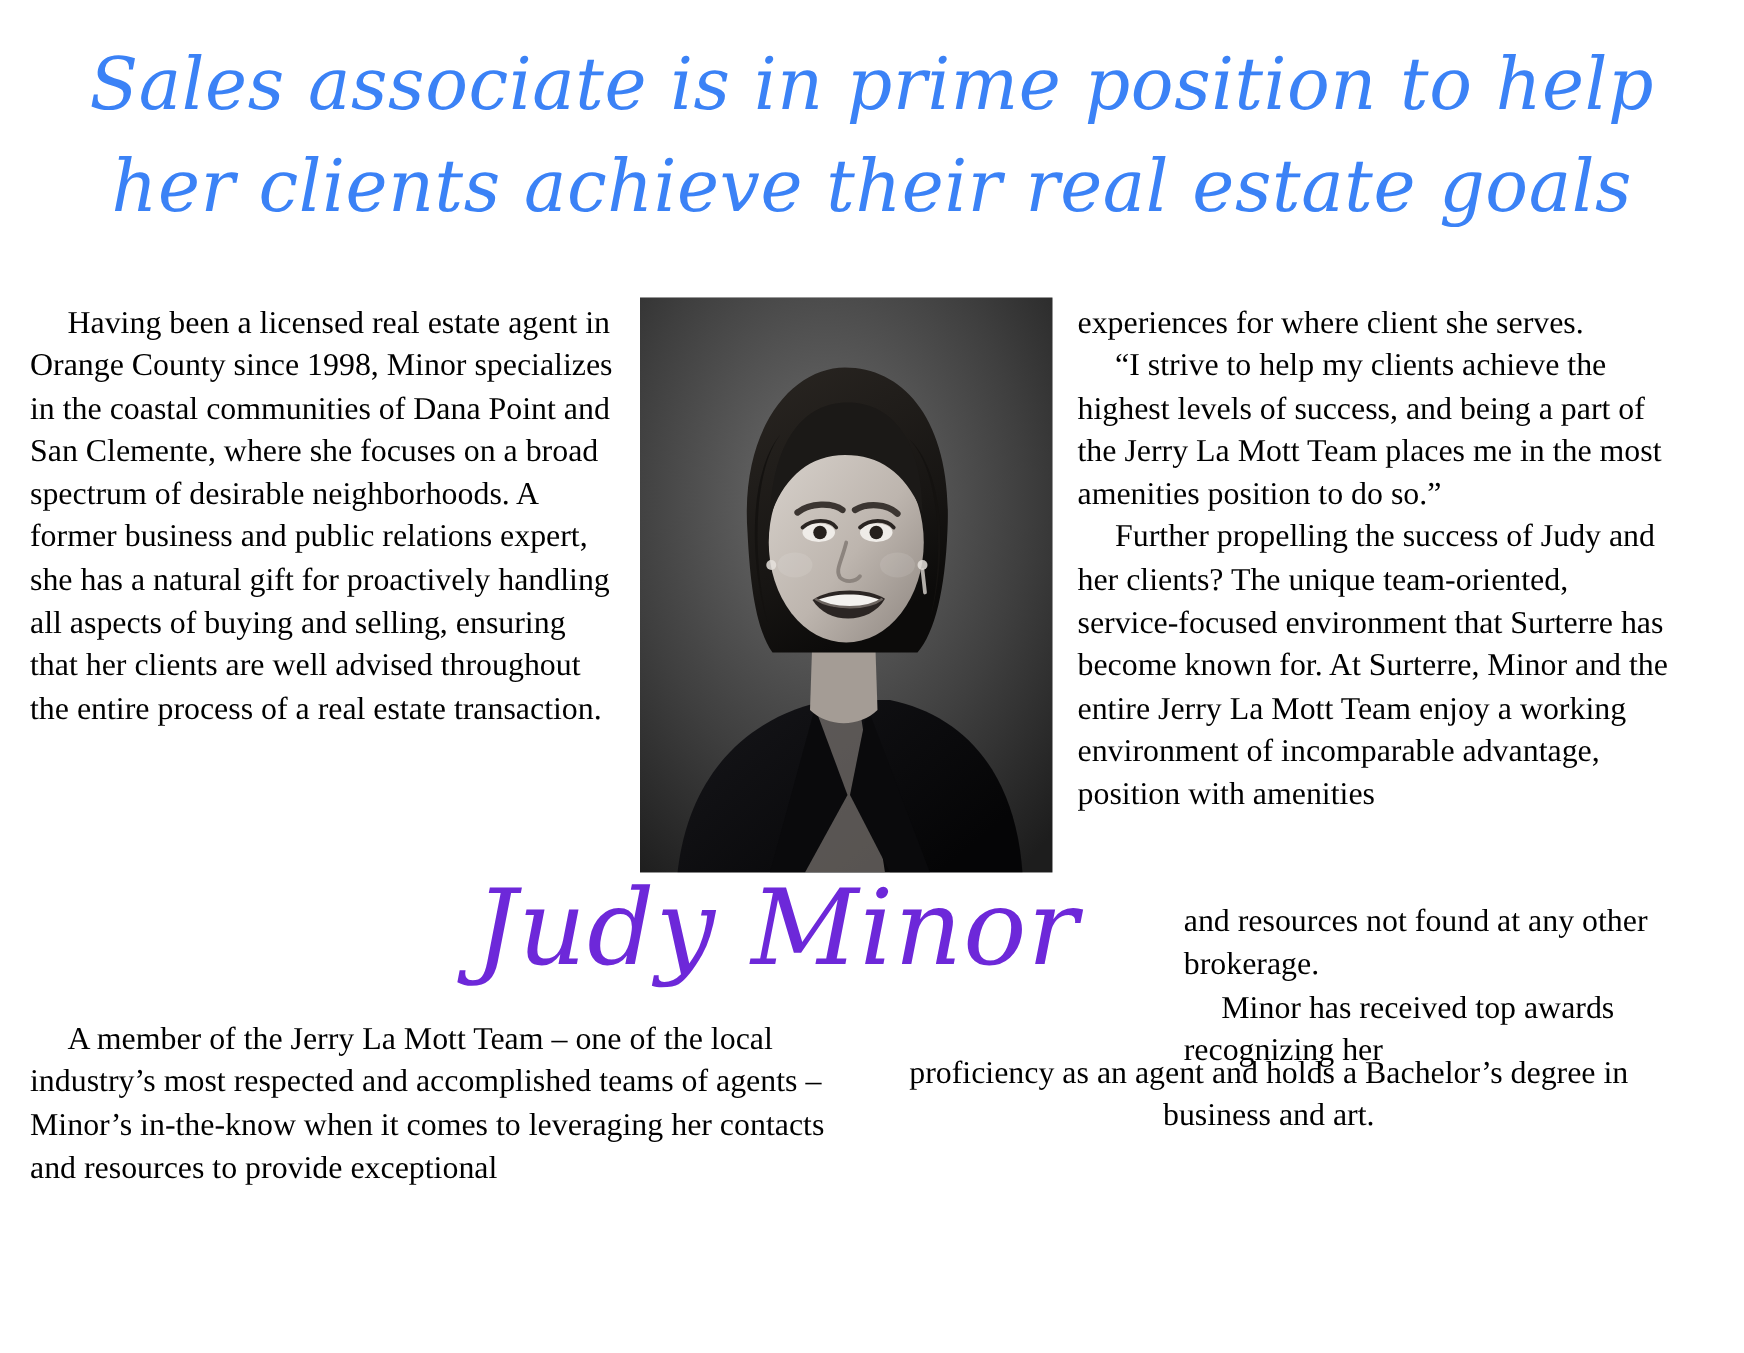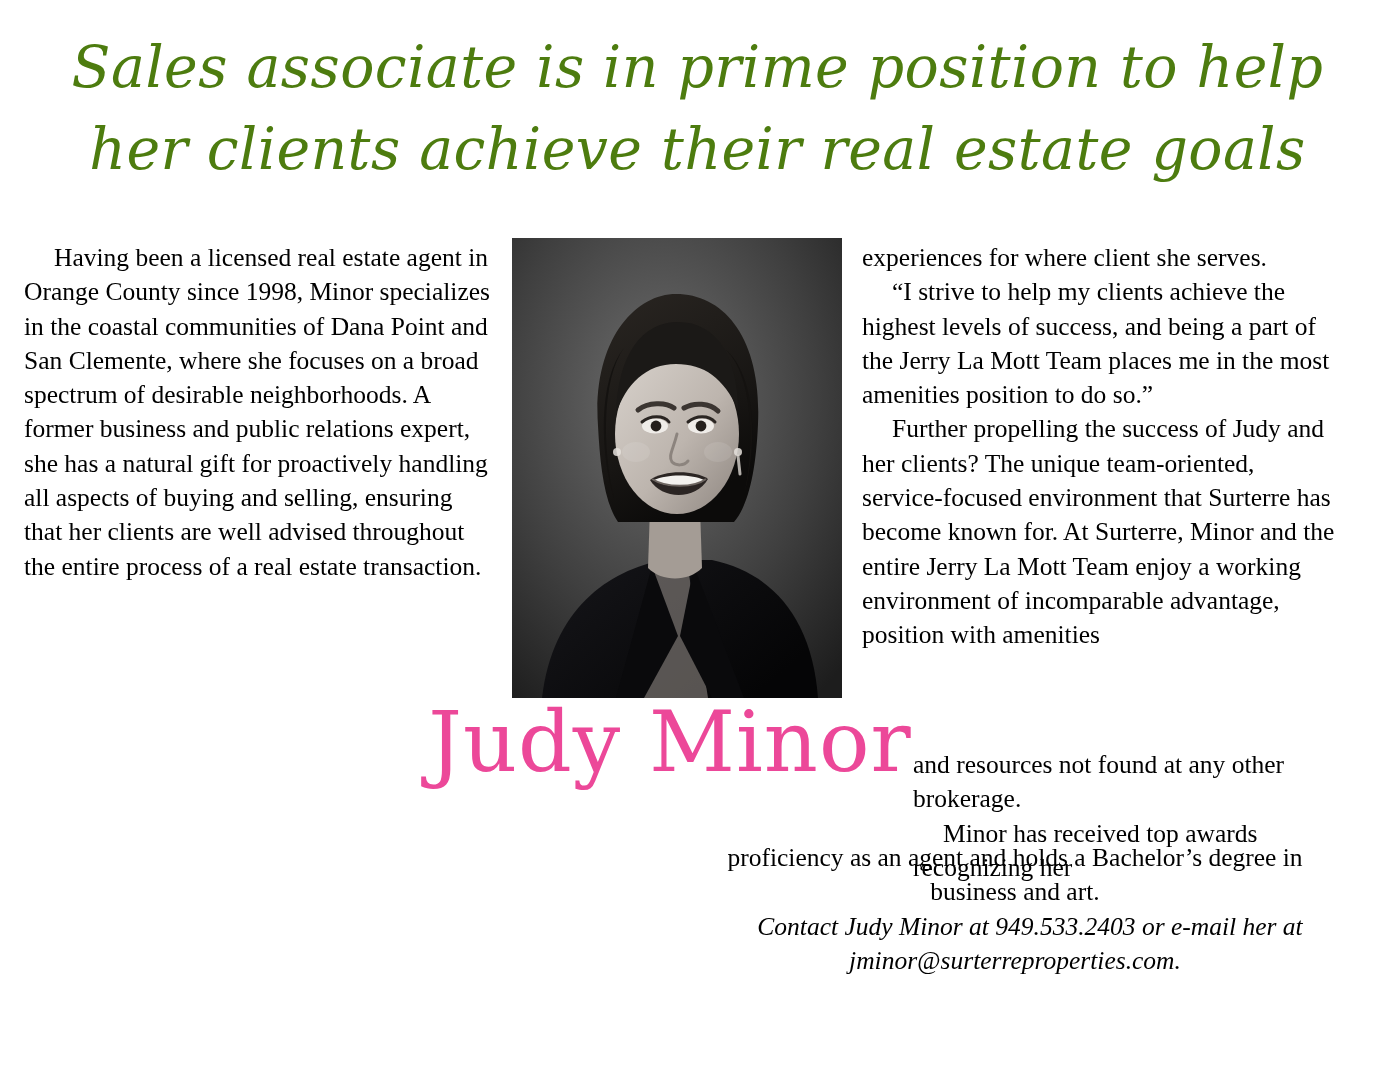--- a/index.html
+++ b/index.html
@@ -22,21 +22,21 @@
     left: 30px;
     top: 26px;
     width: 1335px;
     text-align: center;
     font-family: "DejaVu Serif", serif;
     font-style: italic;
     font-weight: 400;
     font-size: 58px;
     line-height: 1.42;
     letter-spacing: 0.5px;
-    color: #4d7c0f;
+    color: #3b82f6;
   }
   .headline .line {
     display: block;
     white-space: nowrap;
     transform: scaleX(0.98);
   }
 
   
   .article {
     position: absolute;
@@ -74,24 +74,23 @@
     width: 650px;
   }
 
   
   .col-right-top {
     left: 862px;
     top: 5px;
     width: 478px;
   }
   .col-right-mid {
-    left: 913px;
+    left: 947px;
     top: 484px;
     width: 395px;
-    margin-top: 28px;
   }
   .col-right-bottom {
     left: 688px;
     top: 605px;
     width: 654px;
     text-align: center;
   }
 
   
   .photo-wrap {
@@ -106,58 +105,60 @@
   .photo-wrap svg {
     display: block;
   }
 
   
   .name-overlay {
     position: absolute;
     left: 380px;
     top: 700px;
     width: 580px;
-    text-align: center;
     font-family: "DejaVu Serif", serif;
+    font-style: italic;
     font-size: 84px;
     line-height: 1;
-    color: #ec4899;
+    color: #6d28d9;
     white-space: nowrap;
     letter-spacing: 1px;
   }
 </style>
 </head>
 <body>
 
 <div class="headline">
   <span class="line">Sales associate is in prime position to help</span>
   <span class="line">her clients achieve their real estate goals</span>
 </div>
 
 <div class="article">
 
   <div class="col col-left-top">
     <p class="indent">Having been a licensed real estate agent in Orange County since 1998, Minor specializes in the coastal communities of Dana Point and San Clemente, where she focuses on a broad spectrum of desirable neighborhoods. A former business and public relations expert, she has a natural gift for proactively handling all aspects of buying and selling, ensuring that her clients are well advised throughout the entire process of a real estate transaction.</p>
   </div>
 
+  <div class="col col-left-bottom">
+    <p class="indent">A member of the Jerry La Mott Team – one of the local industry’s most respected and accomplished teams of agents – Minor’s in-the-know when it comes to leveraging her contacts and resources to provide exceptional</p>
+  </div>
 
   <div class="col col-right-top">
     <p>experiences for where client she serves.</p>
     <p class="indent">“I strive to help my clients achieve the highest levels of success, and being a part of the Jerry La Mott Team places me in the most amenities position to do so.”</p>
     <p class="indent">Further propelling the success of Judy and her clients? The unique team-oriented, service-focused environment that Surterre has become known for. At Surterre, Minor and the entire Jerry La Mott Team enjoy a working environment of incomparable advantage, position with amenities</p>
   </div>
 
   <div class="col col-right-mid">
     <p>and resources not found at any other brokerage.</p>
     <p class="indent">Minor has received top awards recognizing her</p>
   </div>
 
   <div class="col col-right-bottom">
     <p>proficiency as an agent and holds a Bachelor’s degree in business and art.</p>
-    <p class="indent italic">Contact Judy Minor at 949.533.2403 or e-mail her at jminor@surterreproperties.com.</p>
   </div>
 
 </div>
 
 <div class="photo-wrap">
   <svg width="330" height="460" viewBox="0 0 330 460">
     <defs>
       <radialGradient id="bgGrad" cx="45%" cy="35%" r="80%">
         <stop offset="0%" stop-color="#6e6e6e"></stop>
         <stop offset="60%" stop-color="#3f3f3f"></stop>

